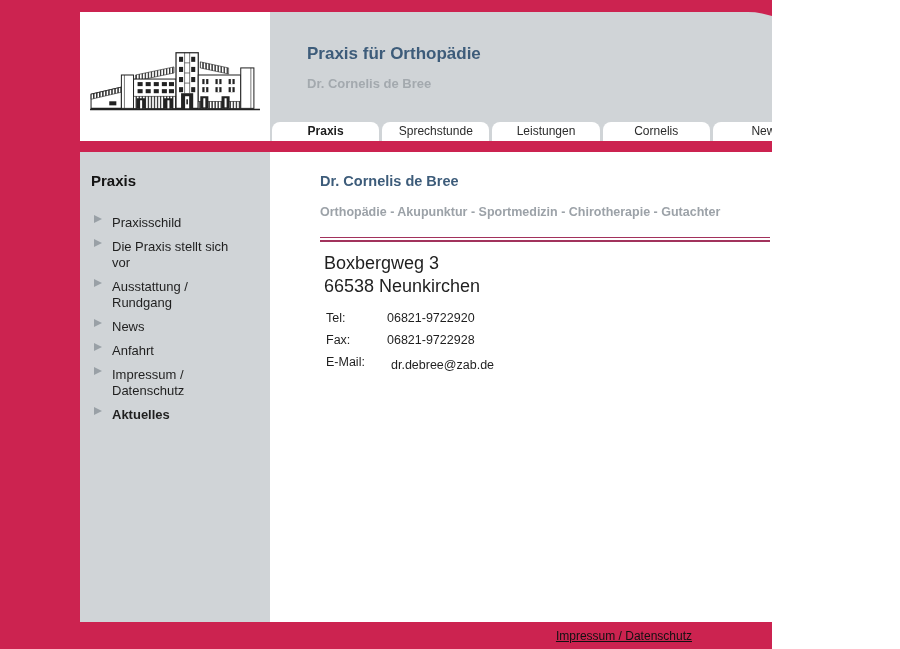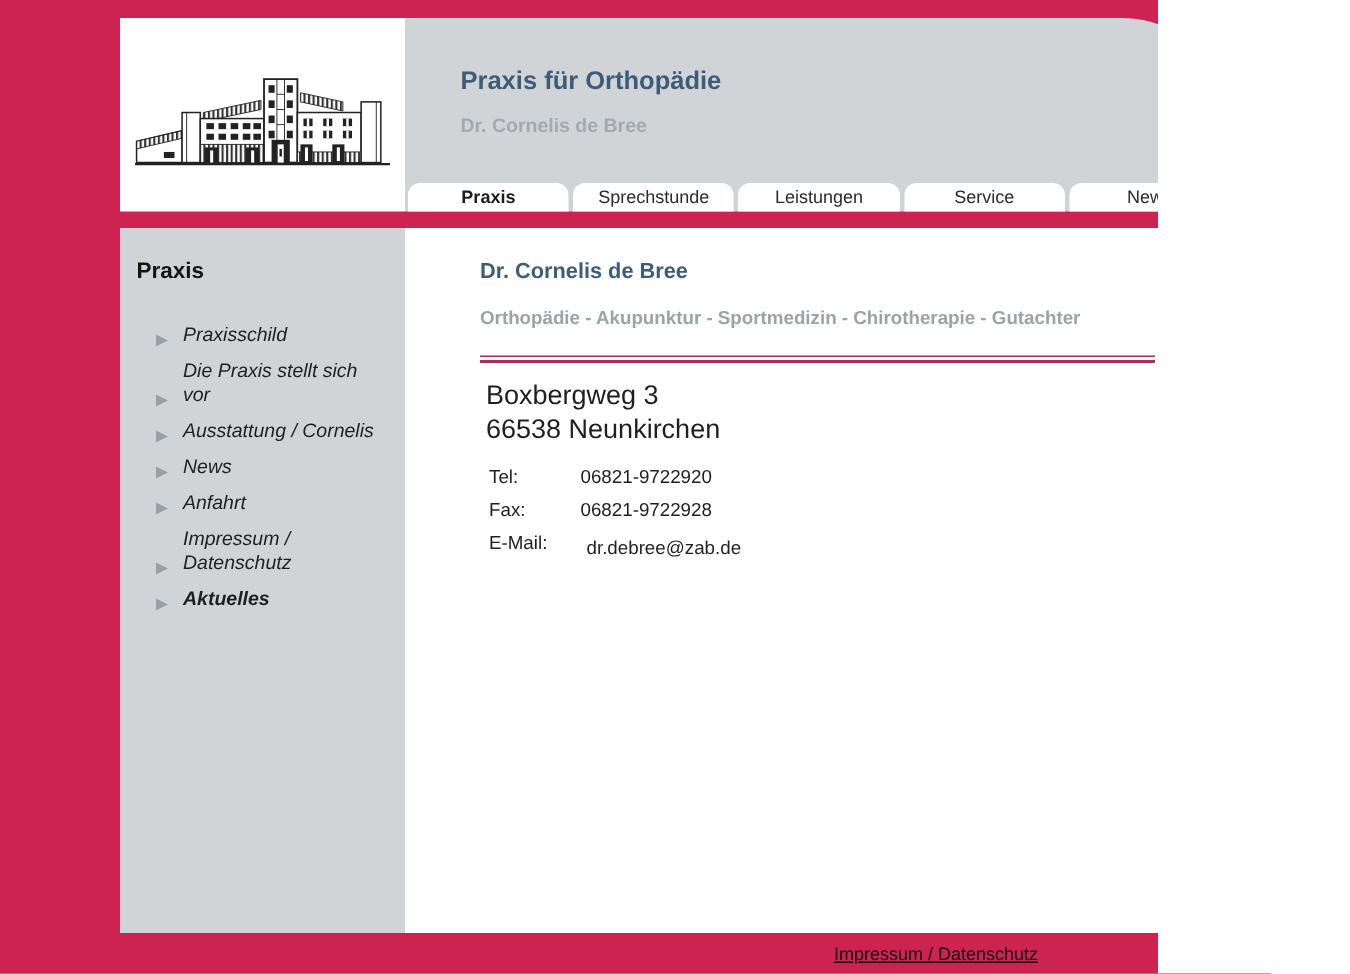--- a/index.html
+++ b/index.html
@@ -16,21 +16,21 @@
   
   .tabs{position:absolute;left:272px;top:122px;width:548px;height:19px;display:flex;gap:3px;}
   .tab{flex:1;background:#ffffff;border-radius:8px 8px 0 0;text-align:center;
        font-size:12px;line-height:19px;color:#2b2b2b;cursor:pointer;}
   .tab.active{font-weight:bold;color:#1d1d1d;}
 
   
   .sidebar{position:absolute;left:80px;top:152px;width:190px;height:470px;background:#d0d4d7;}
   .sidebar-heading{margin:20px 0 0 11px;font-size:15px;font-weight:bold;color:#141414;}
   .menu{list-style:none;margin:26px 0 0 0;padding:0;}
-  .menu li{display:flex;align-items:flex-end;padding-left:24px;margin-bottom:8px;cursor:pointer;font-style:italic;}
+  .menu li{display:flex;align-items:flex-start;padding-left:14px;margin-bottom:8px;cursor:pointer;}
   .arrow{width:0;height:0;border-left:8px solid #99a0a6;border-top:4.5px solid transparent;
          border-bottom:4.5px solid transparent;margin-right:10px;flex:0 0 auto;}
   .menu .label{width:128px;font-size:13px;line-height:16px;color:#1f1f1f;}
   .menu li.bold .label{font-weight:bold;}
 
   .content{position:absolute;left:270px;top:152px;width:550px;height:470px;background:#ffffff;}
   .content-inner{padding:21px 0 0 50px;}
   .content-heading{font-size:14.5px;font-weight:bold;color:#3d5c7a;margin:0;}
   .content-subtitle{font-size:12.5px;font-weight:bold;color:#9ca2a8;margin:16px 0 0 0;}
   .rule{width:450px;height:2px;margin:18px 0 10px 0;
@@ -134,38 +134,38 @@
 
   <div class="header">
     <div class="header-title">Praxis für Orthopädie</div>
     <div class="header-subtitle">Dr. Cornelis de Bree</div>
   </div>
 
   <nav class="tabs">
     <div class="tab active">Praxis</div>
     <div class="tab">Sprechstunde</div>
     <div class="tab">Leistungen</div>
-    <div class="tab">Service</div>
+    <div class="tab">Cornelis</div>
     <div class="tab">News</div>
   </nav>
 
   <aside class="sidebar">
     <div class="sidebar-heading">Praxis</div>
     <ul class="menu">
       <li>
         <span class="arrow"></span>
         <span class="label">Praxisschild</span>
       </li>
       <li>
         <span class="arrow"></span>
         <span class="label">Die Praxis stellt sich vor</span>
       </li>
       <li>
         <span class="arrow"></span>
-        <span class="label">Ausstattung / Cornelis</span>
+        <span class="label">Ausstattung / Rundgang</span>
       </li>
       <li>
         <span class="arrow"></span>
         <span class="label">News</span>
       </li>
       <li>
         <span class="arrow"></span>
         <span class="label">Anfahrt</span>
       </li>
       <li>

